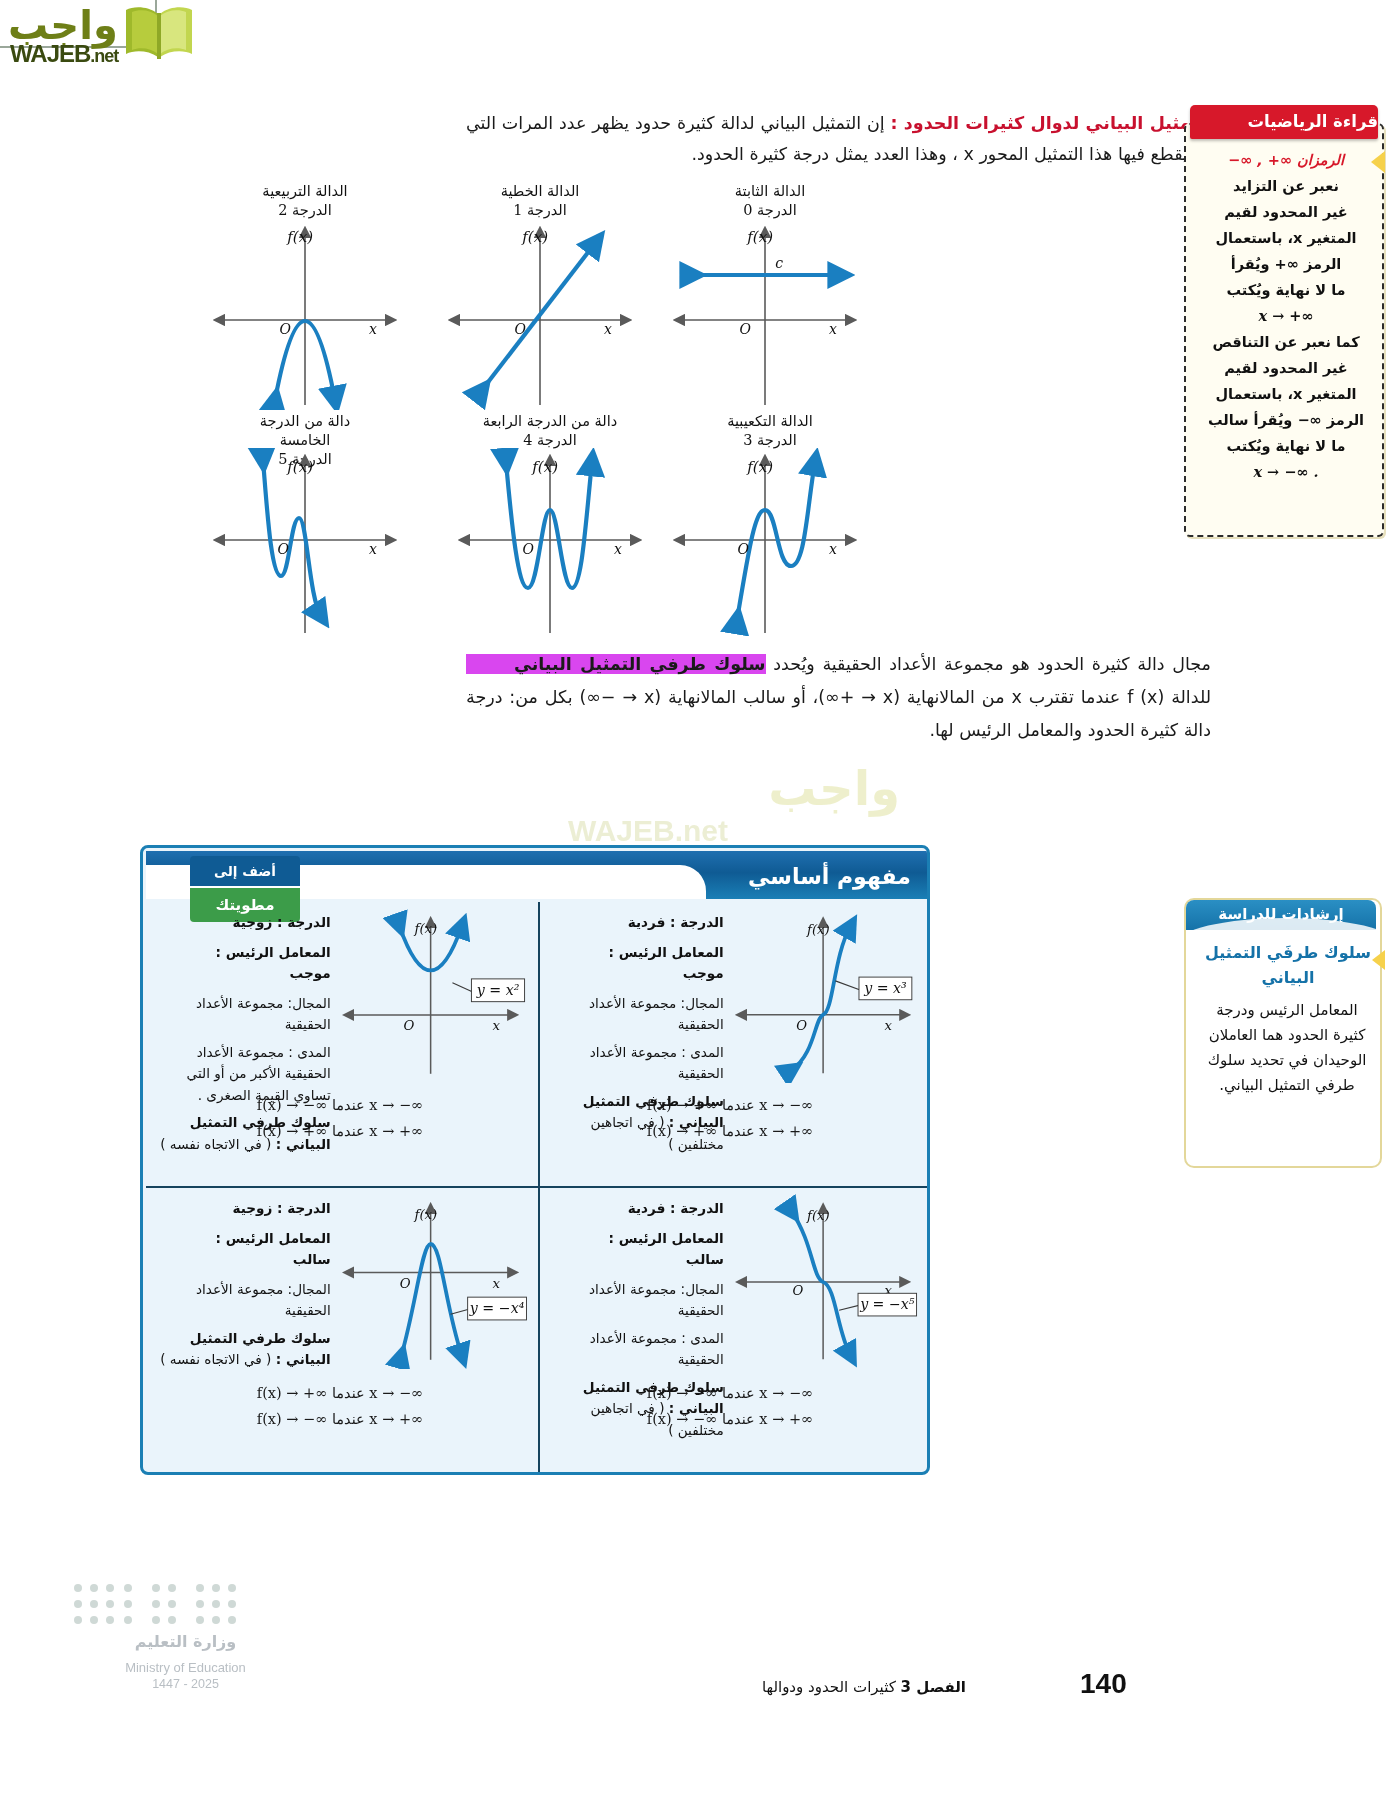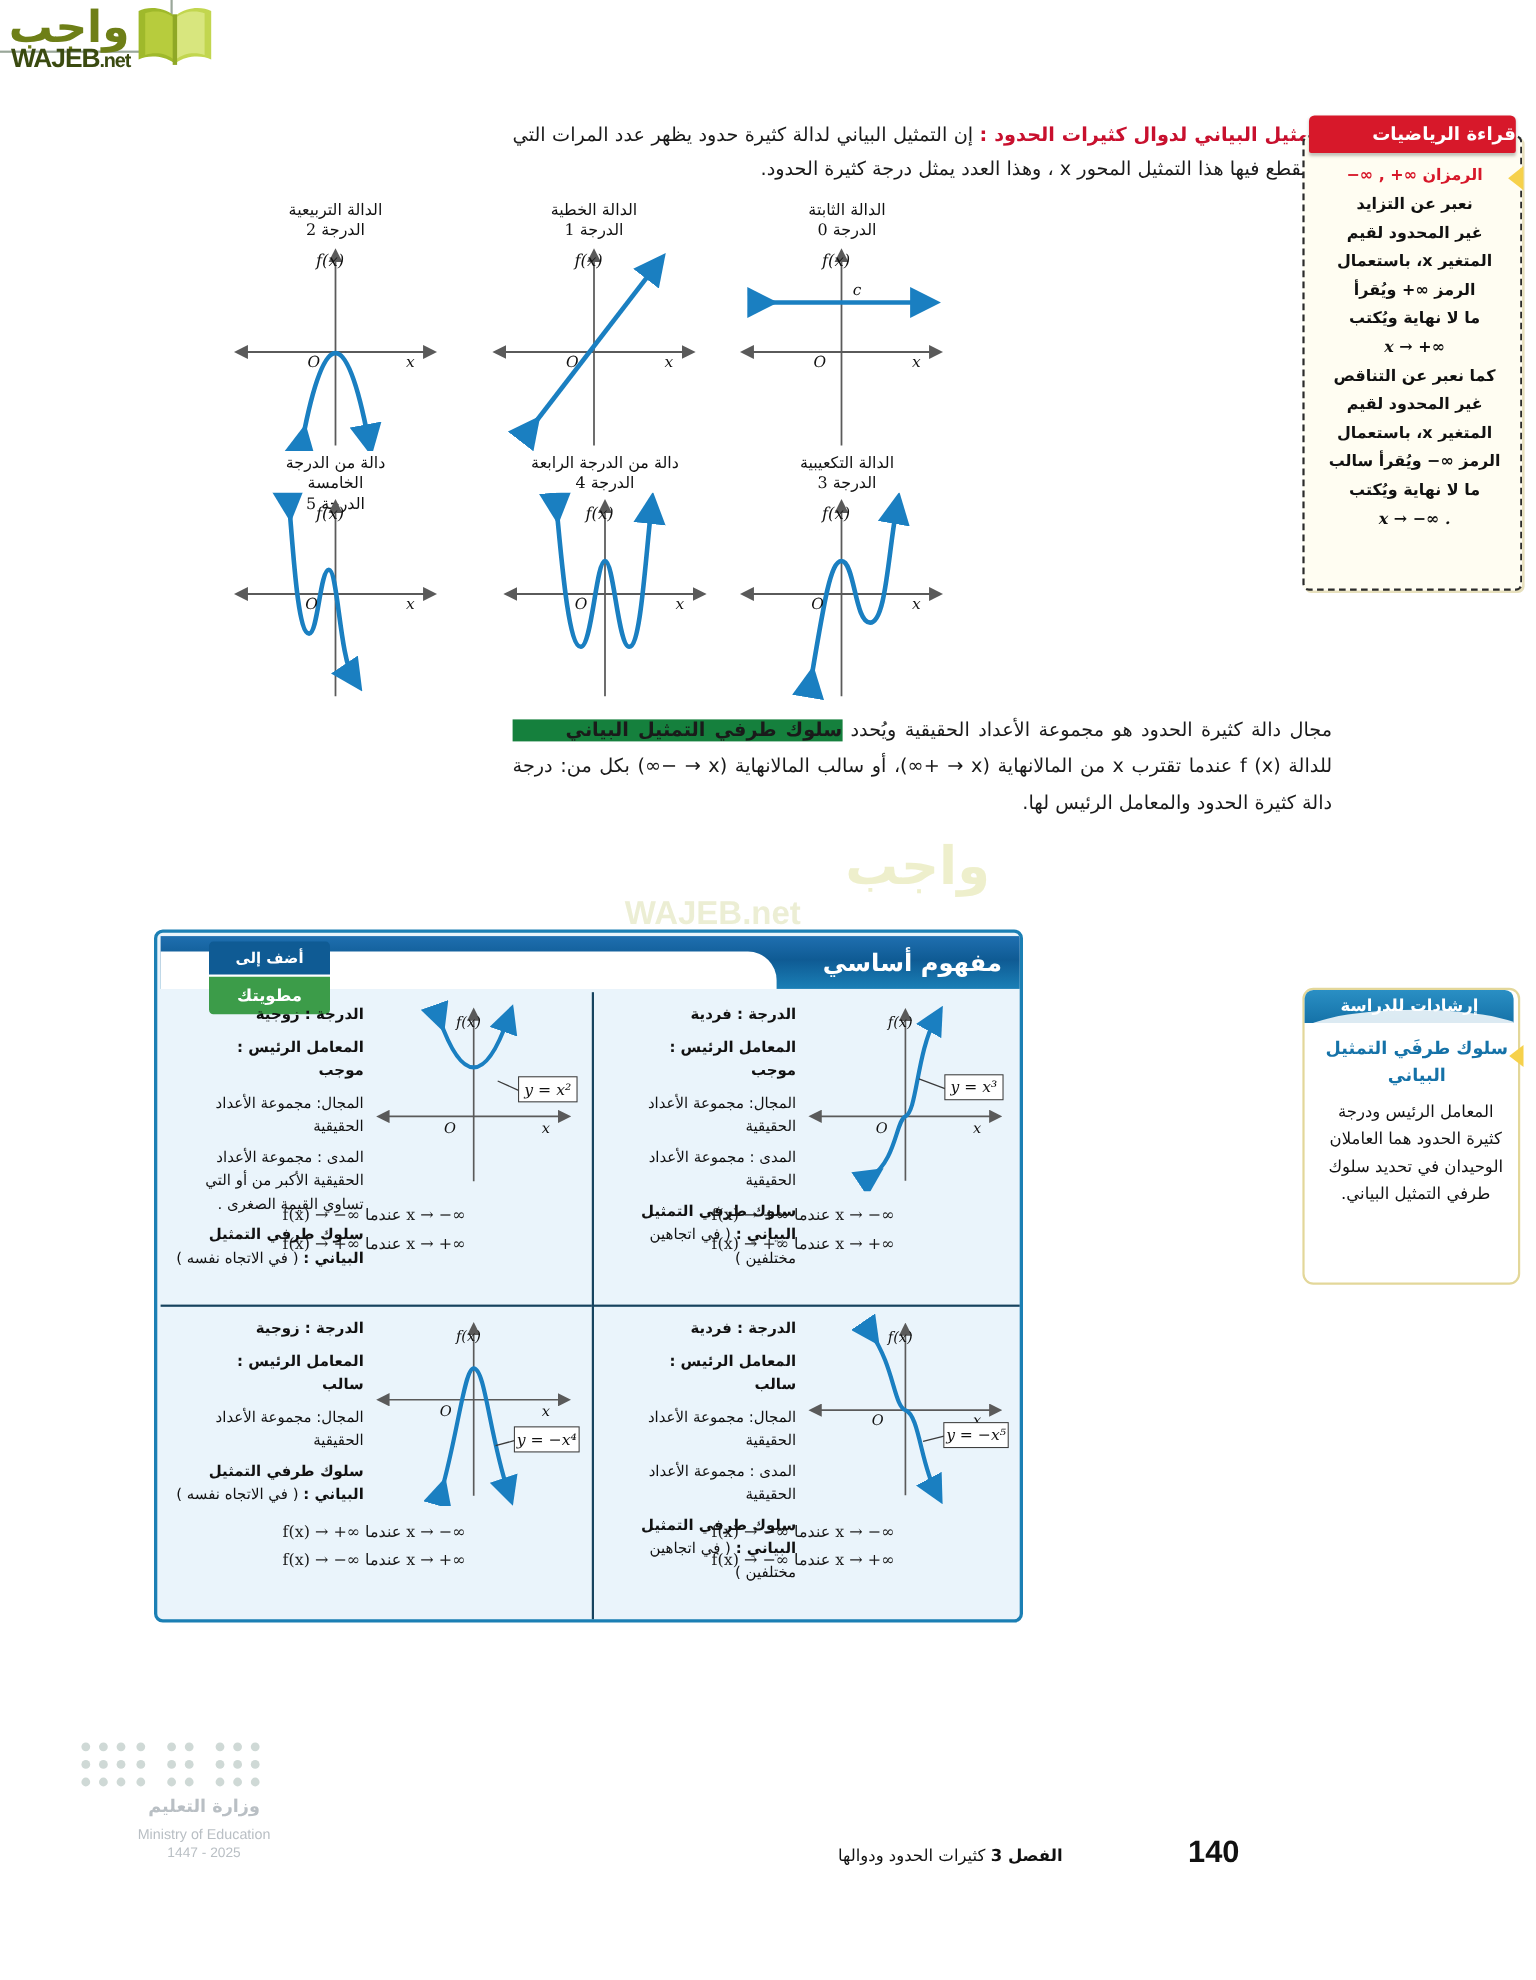--- a/index.html
+++ b/index.html
@@ -38,21 +38,21 @@
        font-family:"DejaVu Sans","Liberation Sans",sans-serif;color:#111;}
   .cap .deg{font-family:"DejaVu Serif",serif;}
 
   
   .mini{position:absolute;}
 
   
   #midpara{right:185px;top:648px;width:745px;font-size:17.5px;line-height:33px;
            text-align:justify;direction:rtl;
            font-family:"DejaVu Sans","Liberation Sans",sans-serif;}
-  #midpara .hl{background:#15803d;font-weight:bold;padding-left:48px;}
+  #midpara .hl{background:#d946ef;font-weight:bold;padding-left:48px;}
 
   
   #readbox{right:12px;top:105px;width:200px;height:435px;}
   #readbox .body{
     position:absolute;left:0;top:18px;width:196px;height:410px;
     background:#fffdf2;border:2px dashed #2b2b2b;border-radius:6px;
     box-shadow:2px 2px 0 #e7e0bd;
   }
   #readbox .ribbon{
     position:absolute;left:6px;top:0;width:188px;height:34px;background:#d7182a;
@@ -65,21 +65,21 @@
   #readbox .tri{
     position:absolute;right:-1px;top:46px;width:0;height:0;
     border-top:11px solid transparent;border-bottom:11px solid transparent;
     border-right:14px solid #f6d14b;
   }
   #readbox .txt{
     position:absolute;right:10px;top:42px;width:176px;
     direction:rtl;text-align:center;font-size:14.5px;line-height:26px;
     font-weight:bold;font-family:"DejaVu Sans",sans-serif;color:#111;
   }
-  #readbox .sym{color:#d7182a;font-weight:bold;}
+  #readbox .sym{color:#d7182a;font-weight:bold;font-style:italic;}
 
   
   #studybox{right:12px;top:898px;width:200px;height:270px;}
   #studybox .body{
     position:absolute;left:0;top:0;width:194px;height:266px;
     background:#fff;border:2px solid #e3d79a;border-radius:10px;
   }
   #studybox .cap-bar{
     position:absolute;left:2px;top:2px;width:190px;height:30px;
     background:linear-gradient(180deg,#2a8fc4 0%,#1572a8 100%);

